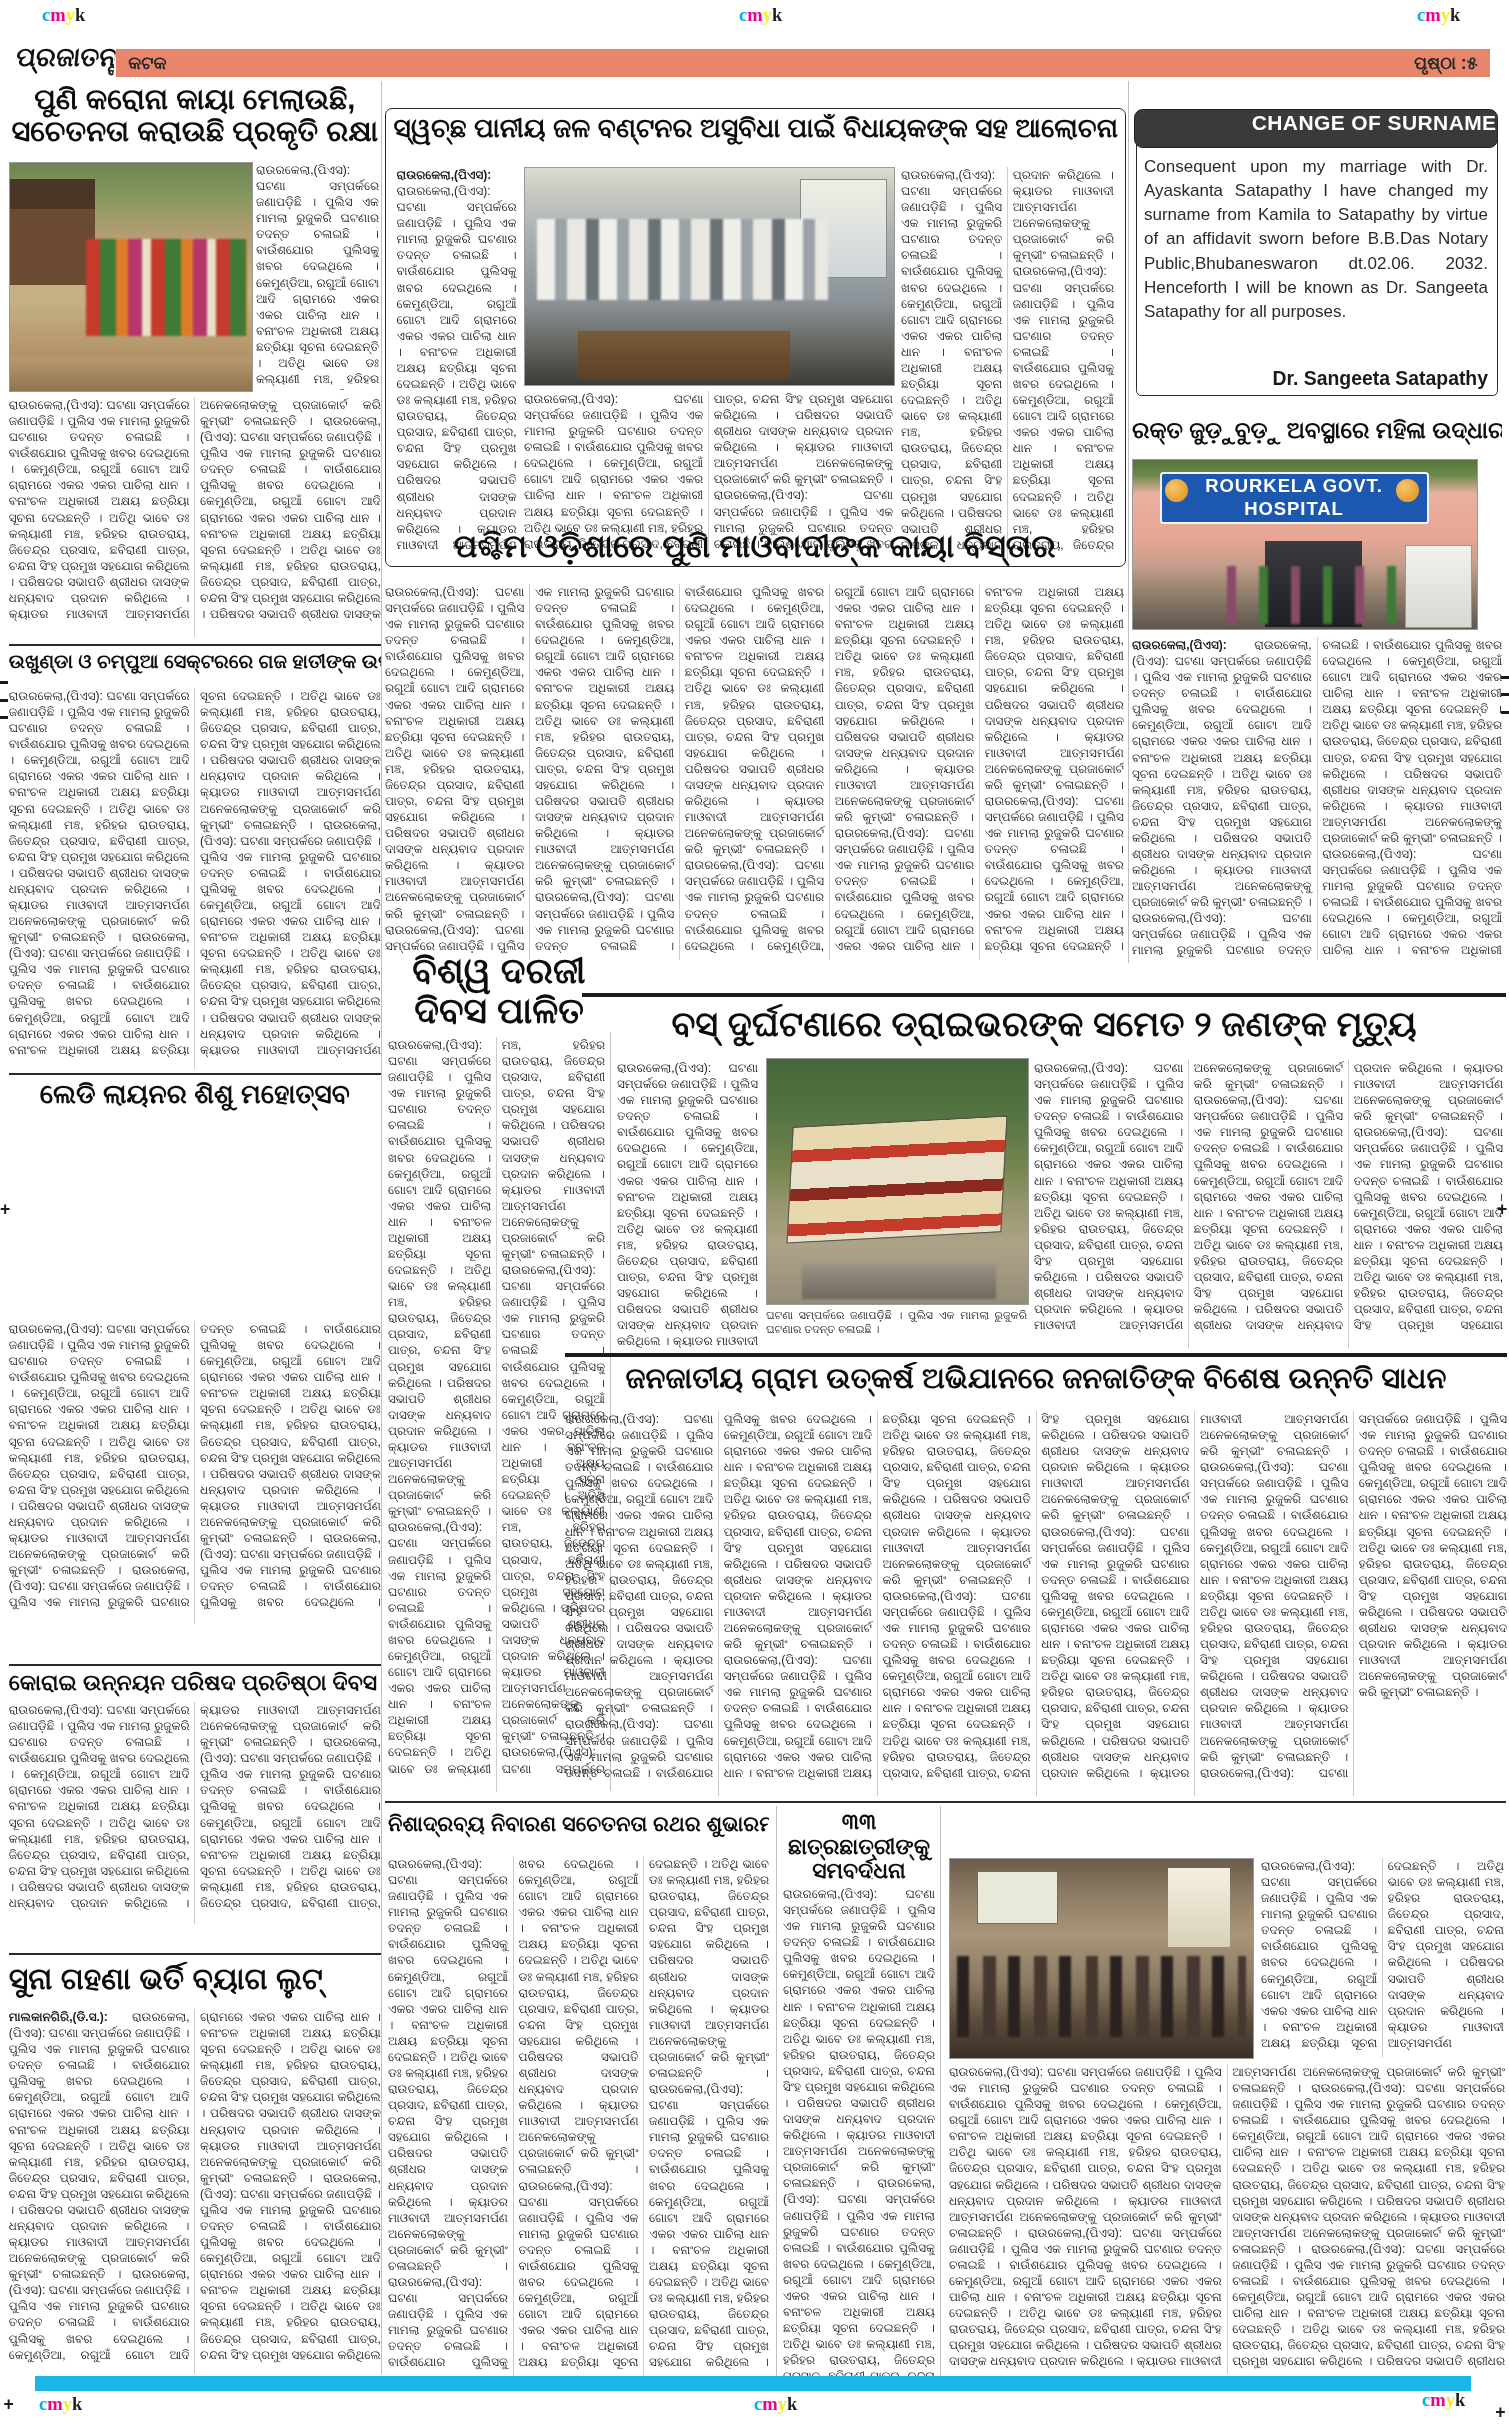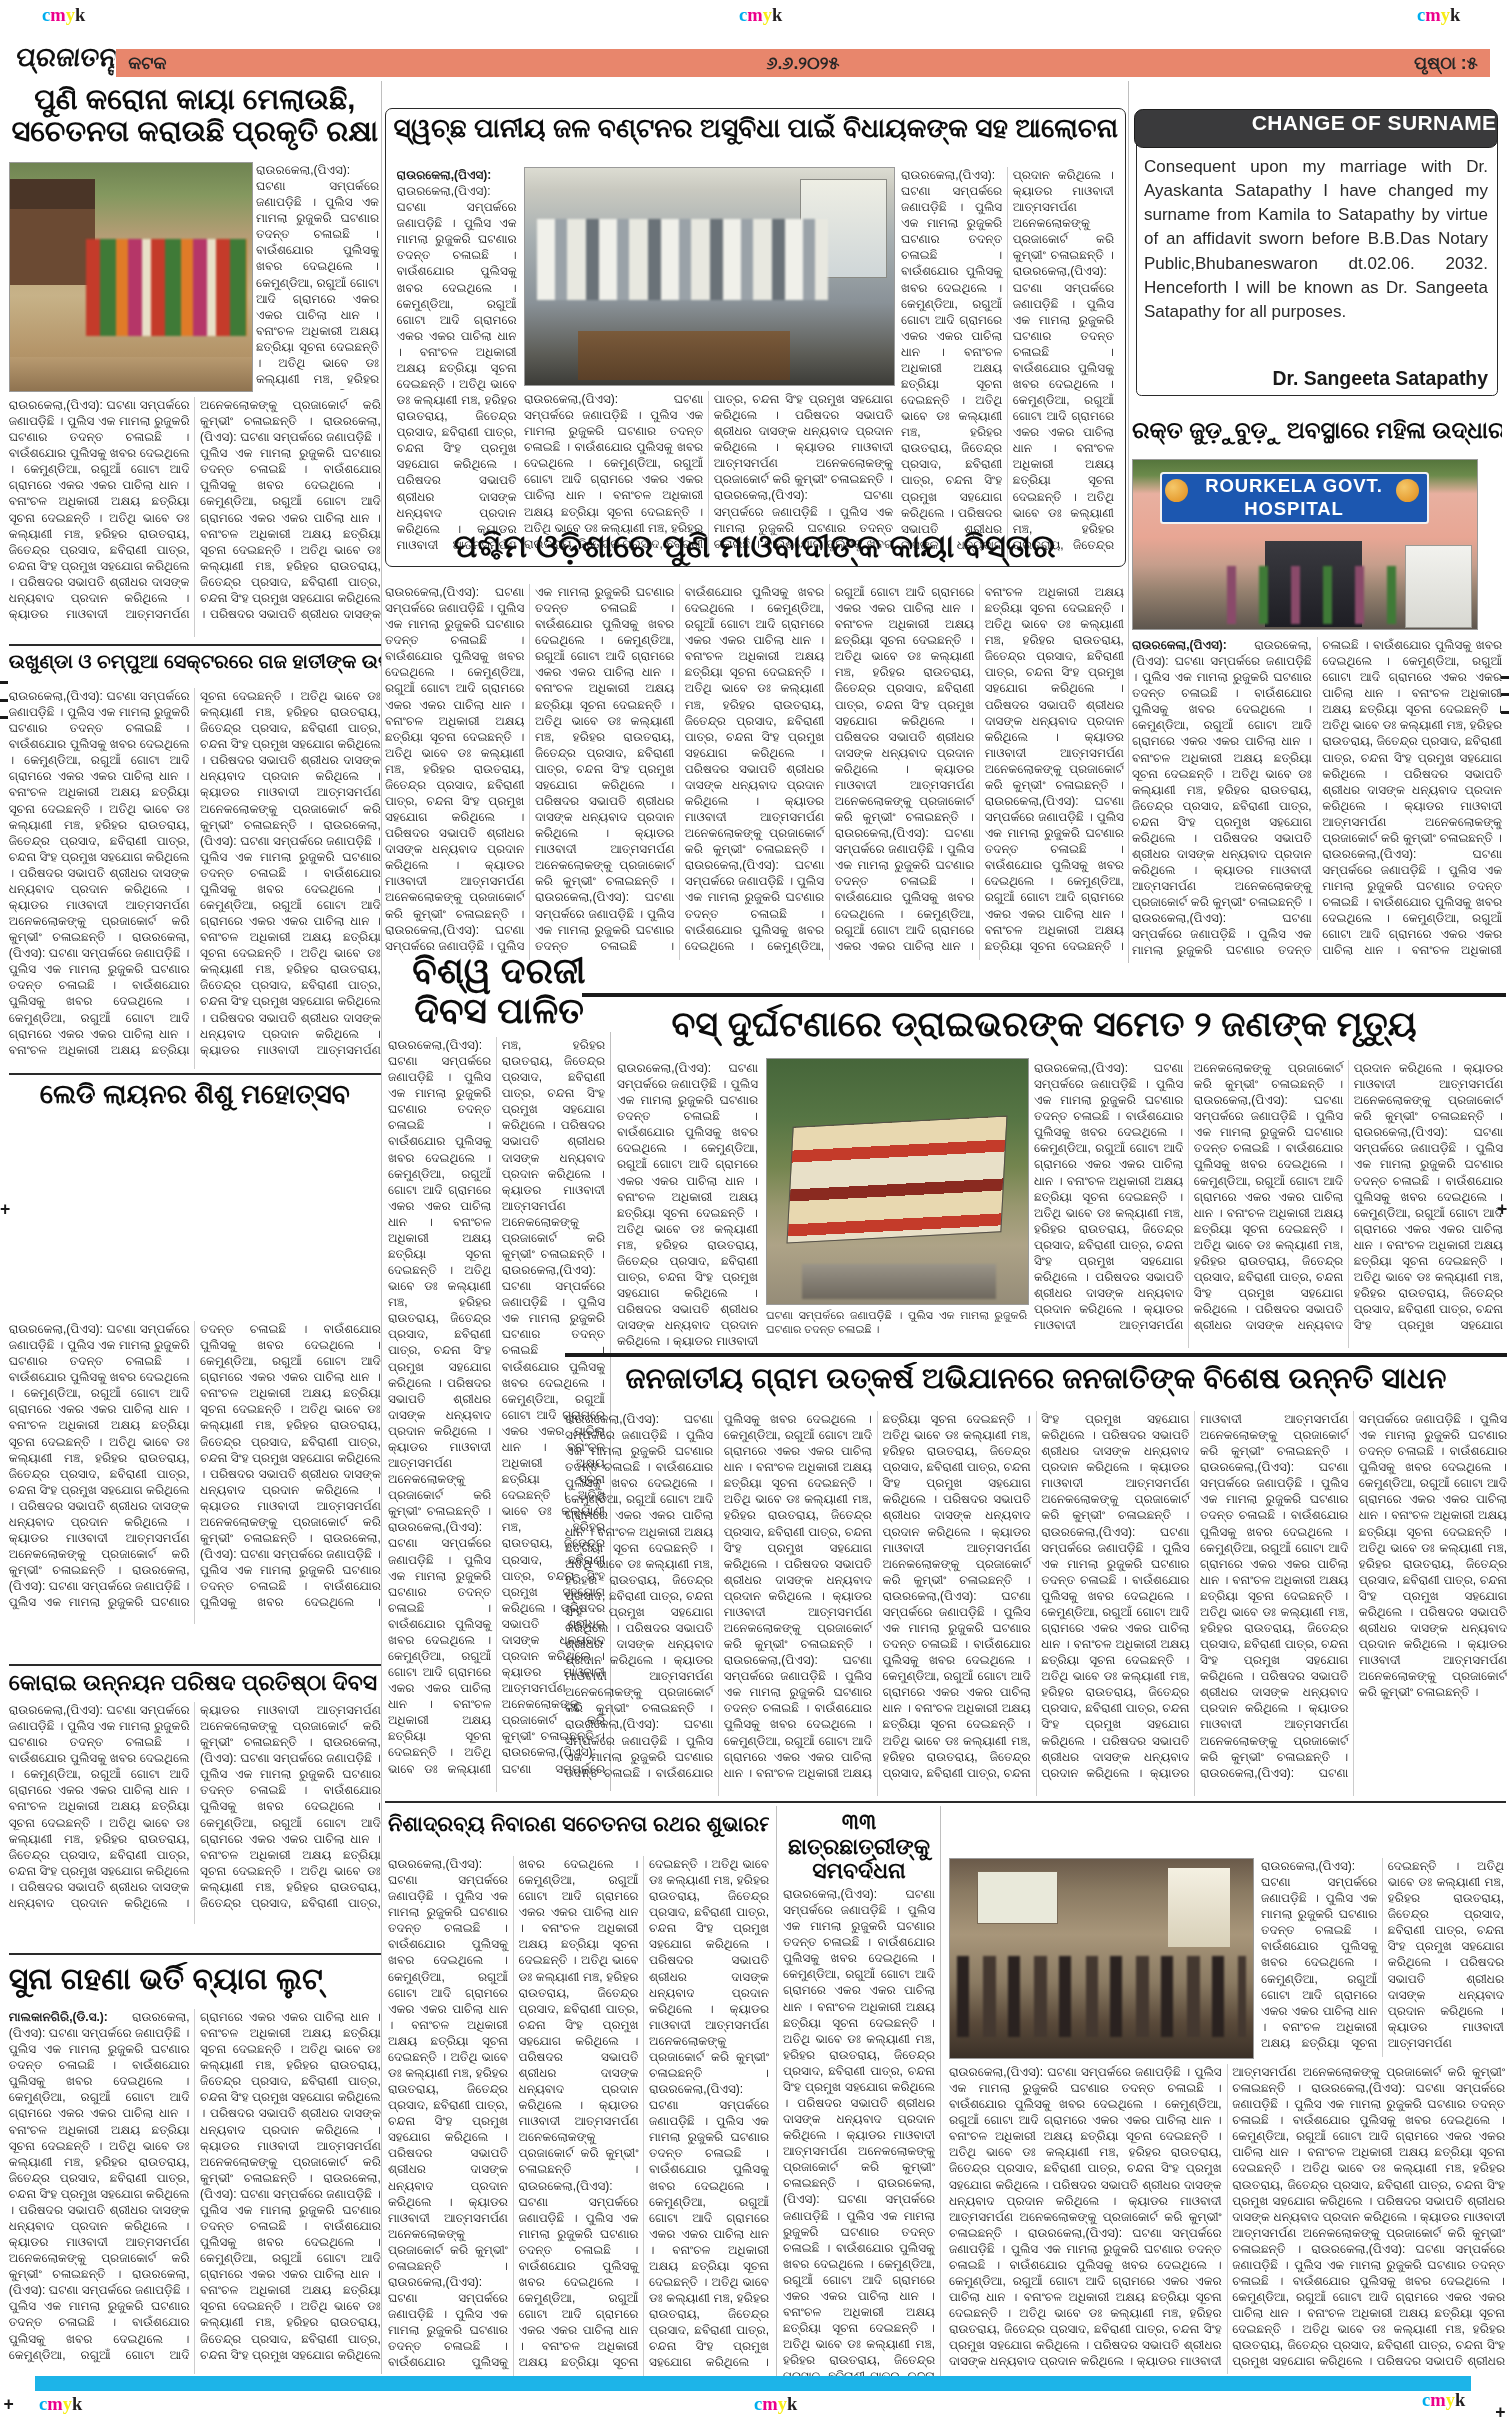--- a/index.html
+++ b/index.html
@@ -42,21 +42,20 @@
 
 <div class="page">
 
   <div class="abs cmyk" style="left:42px;top:5.3px;"><span style="color: rgb(0, 173, 238);">c</span><span style="color: rgb(236, 0, 140);">m</span><span style="color: rgb(247, 236, 19);">y</span><span style="color: rgb(35, 31, 32);">k</span></div>
   <div class="abs cmyk" style="left:739px;top:5.3px;"><span style="color: rgb(0, 173, 238);">c</span><span style="color: rgb(236, 0, 140);">m</span><span style="color: rgb(247, 236, 19);">y</span><span style="color: rgb(35, 31, 32);">k</span></div>
   <div class="abs cmyk" style="left:1417px;top:5.3px;"><span style="color: rgb(0, 173, 238);">c</span><span style="color: rgb(236, 0, 140);">m</span><span style="color: rgb(247, 236, 19);">y</span><span style="color: rgb(35, 31, 32);">k</span></div>
 
   <div class="abs" style="left:16px;top:42px;width:99px;height:34px;font-weight:900;font-size:26.5px;color:#111;transform:skewX(-6deg);white-space:nowrap;overflow:hidden;">ପ୍ରଜାତନ୍ତ୍ର</div>
   <div class="abs mast-bar" style="left:116px;top:49px;width:1374px;height:28px;">
     <span class="abs" style="left:12.3px;top:3.5px;font-weight:bold;font-size:17.6px;color:#262626;">କଟକ</span>
-    <span class="abs" style="left:0;right:0;top:3.5px;text-align:center;font-weight:bold;font-size:17.6px;color:#262626;">୬.୬.୨୦୨୫</span>
     <span class="abs" style="right:12.3px;top:3.5px;font-weight:bold;font-size:17.6px;color:#262626;">ପୃଷ୍ଠା :୫</span>
   </div>
 
   <div class="abs vrule" style="left:381px;top:81px;height:2293px;"></div>
   <div class="abs vrule" style="left:1128px;top:81px;height:882px;"></div>
   <div class="abs vrule" style="left:776px;top:1806px;height:571px;"></div>
   <div class="abs vrule" style="left:940px;top:1806px;height:571px;"></div>
   <div class="abs vrule" style="left:610px;top:1032px;height:759px;"></div>
 
   <div class="abs hl" style="left:8.8px;top:83px;width:372px;height:74px;font-size:29px;">

